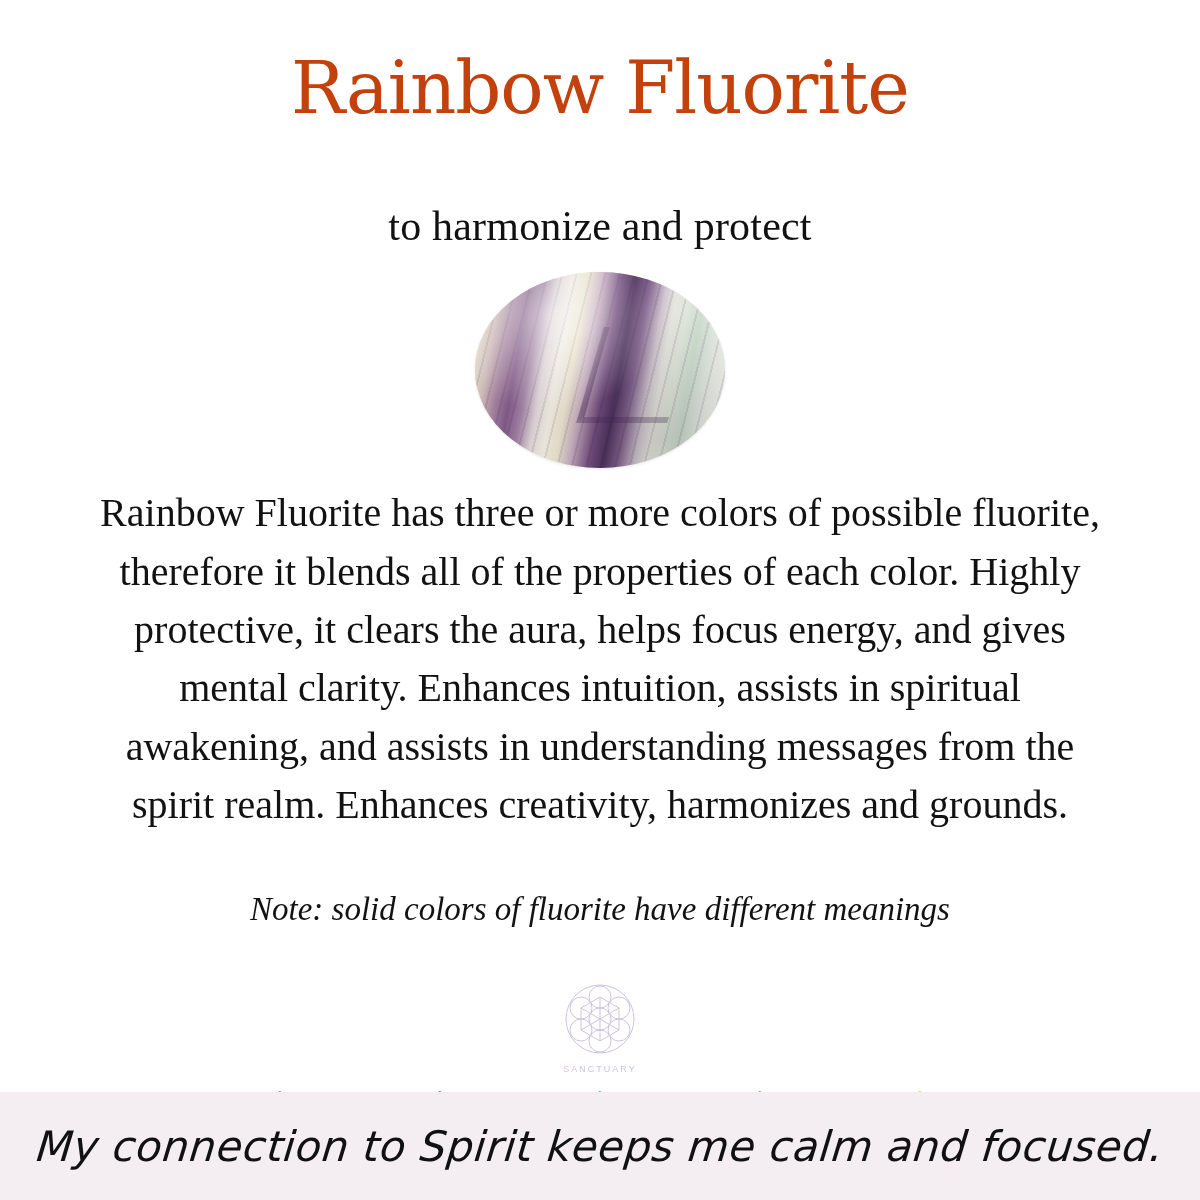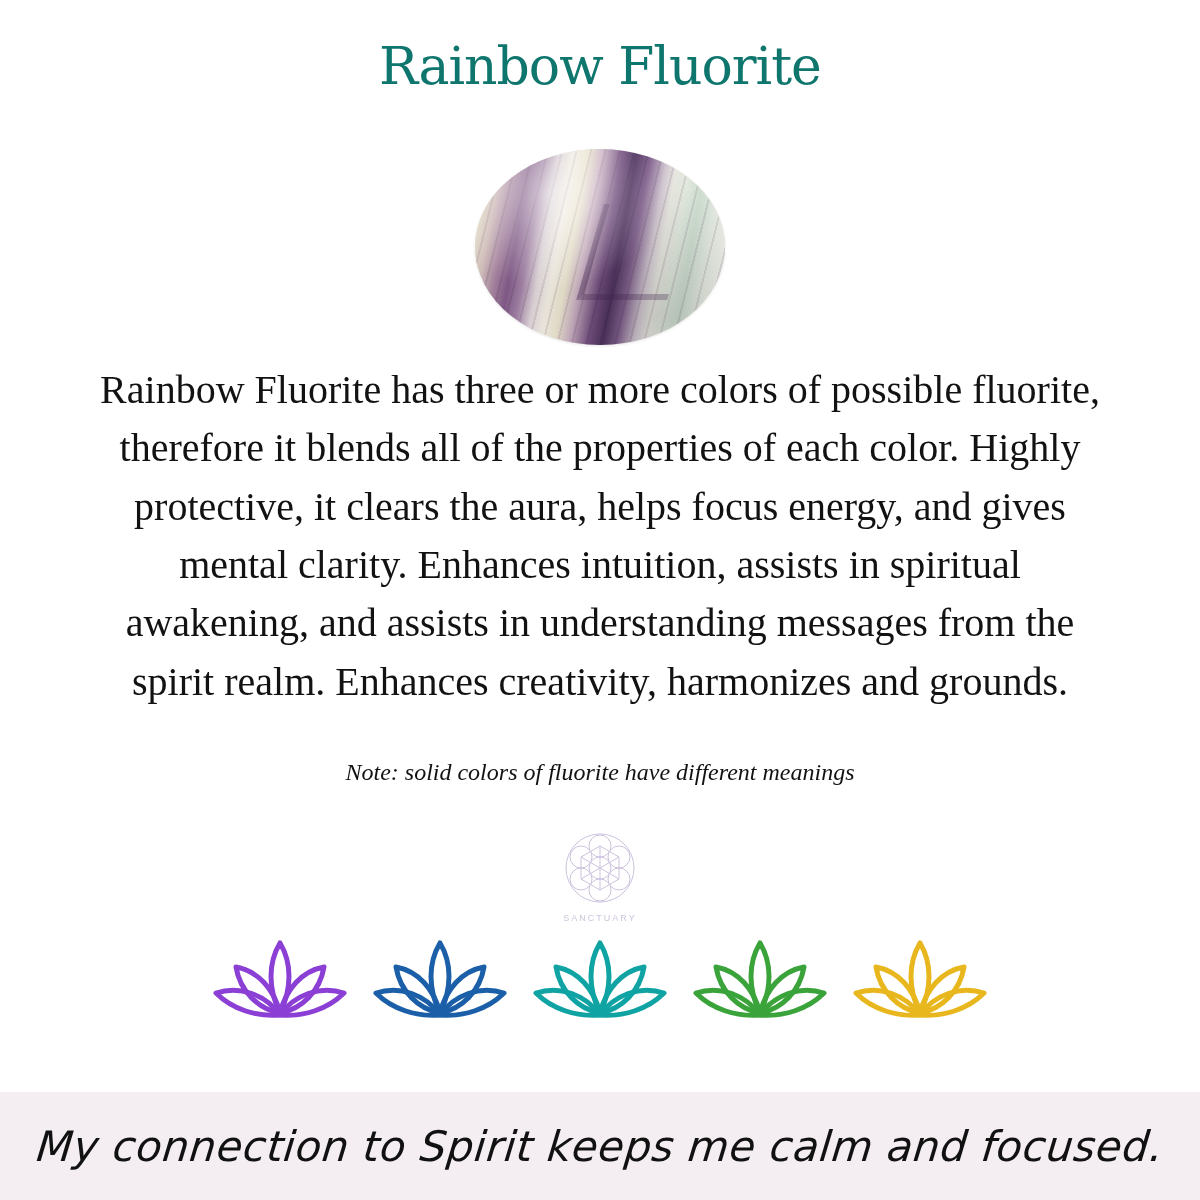--- a/index.html
+++ b/index.html
@@ -19,28 +19,28 @@
     position: relative;
     width: 1200px;
     height: 1200px;
     display: flex;
     flex-direction: column;
     align-items: center;
   }
 
   
   .title {
-    margin-top: 40px;
+    margin-top: 52px;
     font-family: "DejaVu Serif", serif;
     font-weight: 400;
-    font-size: 52px;
+    font-size: 72px;
     letter-spacing: -1px;
     line-height: 1.0;
     text-align: center;
-    color: #0f766e;
+    color: #c2410c;
   }
   .subtitle {
     margin-top: 30px;
     font-family: "Liberation Serif", serif;
     font-size: 42px;
     text-align: center;
     color: #111111;
     letter-spacing: 0.2px;
   }
 
@@ -117,26 +117,26 @@
   .body-copy {
     margin-top: 16px;
     width: 1010px;
     text-align: center;
     font-family: "Liberation Serif", serif;
     font-size: 40px;
     line-height: 1.46;
     color: #121212;
   }
   .note {
-    margin-top: 6px;
+    margin-top: 13px;
     width: 1010px;
     text-align: center;
     font-family: "Liberation Serif", serif;
     font-style: italic;
-    font-size: 24px;
+    font-size: 33px;
     line-height: 1.3;
     color: #121212;
   }
 
   
   .logo {
     margin-top: 10px;
     width: 170px;
     height: 105px;
     position: relative;
@@ -176,20 +176,21 @@
     color: #111111;
     transform: skewX(-6deg);
   }
 </style>
 </head>
 <body>
 
 <div class="page">
 
   <h1 class="title">Rainbow Fluorite</h1>
+  <div class="subtitle">to harmonize and protect</div>
 
   <div class="stone-wrap">
     <div class="stone">
       <div class="bands"></div>
       <div class="veins"></div>
       <div class="zig"></div>
       <div class="gloss"></div>
     </div>
   </div>
 

